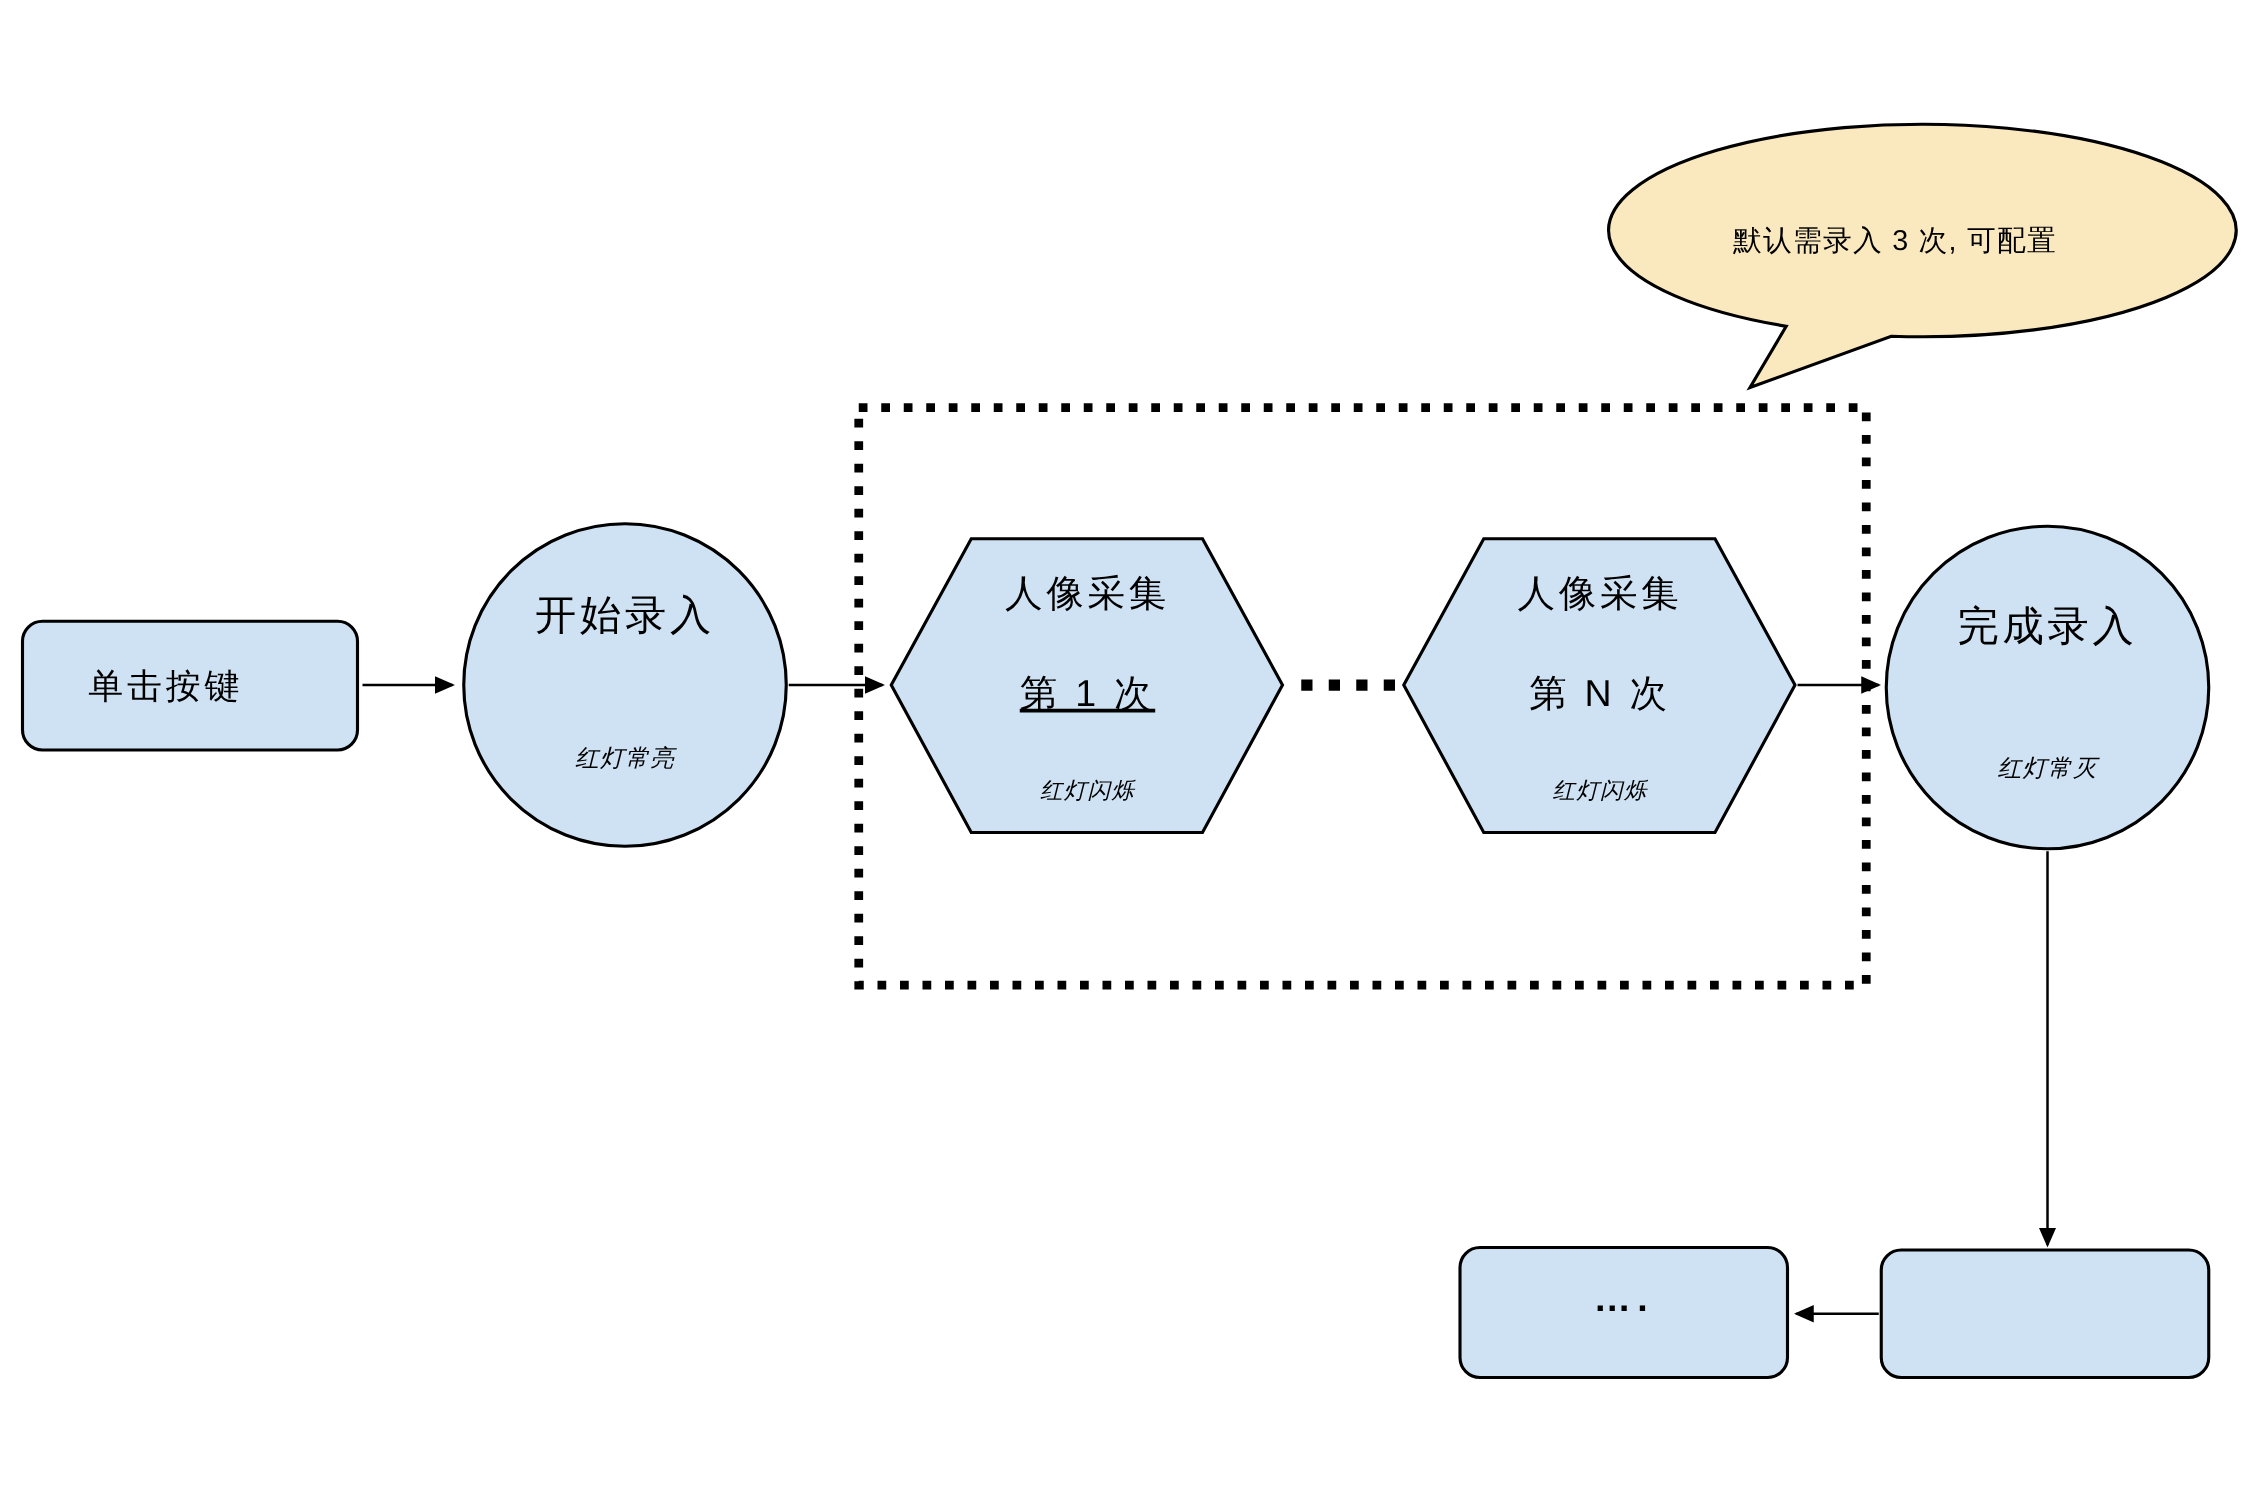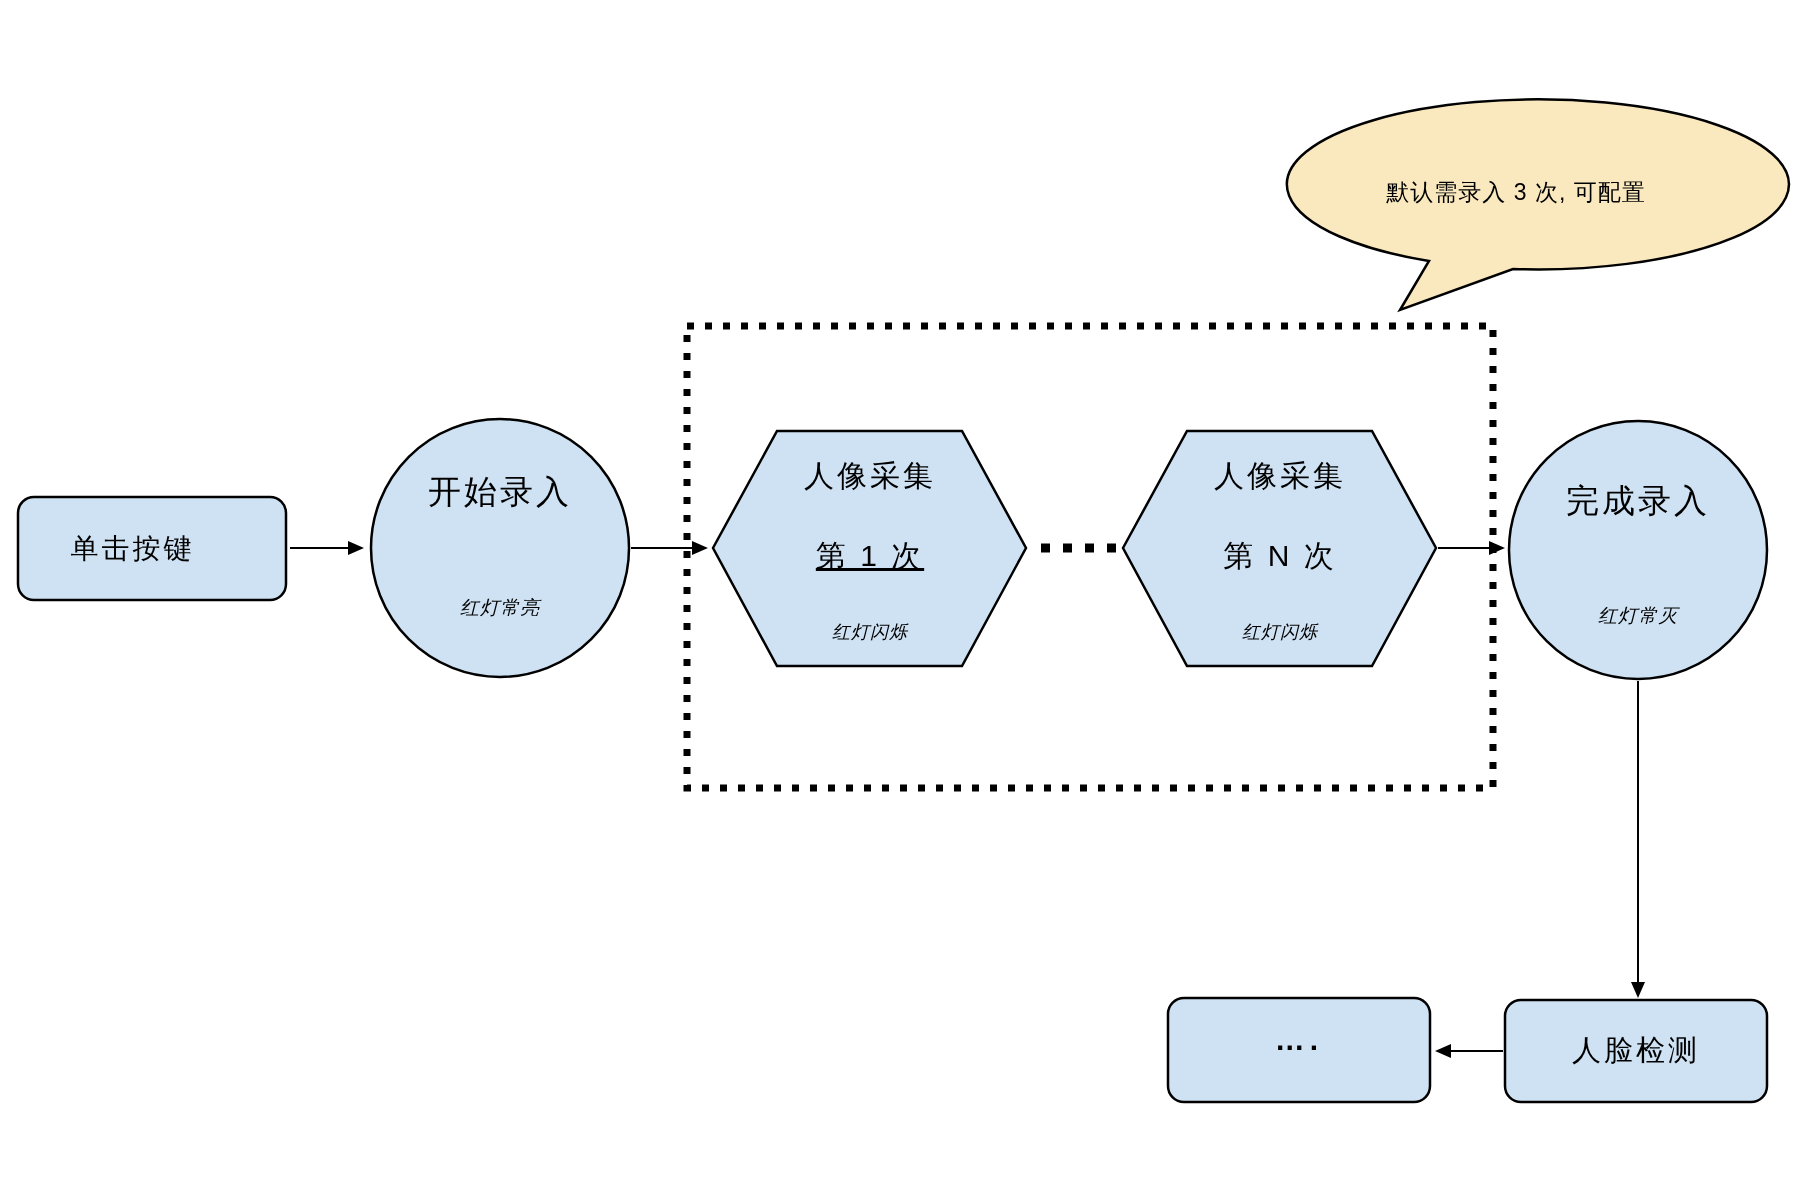--- a/index.html
+++ b/index.html
@@ -79,21 +79,20 @@
   <div class="txt lbl-lg" style="left:737px;top:541px;width:266px;text-decoration:underline;">第 1 次</div>
   <div class="txt lbl-sm" style="left:737px;top:623px;width:266px;">红灯闪烁</div>
 
   <div class="txt lbl-lg" style="left:1147px;top:461px;width:266px;">人像采集</div>
   <div class="txt lbl-lg" style="left:1147px;top:541px;width:266px;">第 N 次</div>
   <div class="txt lbl-sm" style="left:1147px;top:623px;width:266px;">红灯闪烁</div>
 
   <div class="txt lbl-xl" style="left:1508px;top:484px;width:260px;">完成录入</div>
   <div class="txt lbl-sm" style="left:1508px;top:606px;width:260px;font-size:19px;">红灯常灭</div>
 
-  <div class="boxtxt lbl-lg" style="left:1505px;top:1000px;width:262px;height:102px;font-size:29px;">人脸检测</div>
 
   <div class="boxtxt" style="left:1168px;top:998px;width:262px;height:104px;">
     <span class="etc-dots">….</span>
   </div>
 
   <div class="txt" style="left:1326px;top:181px;width:380px;font-size:23px;letter-spacing:1px;">默认需录入 3 次, 可配置</div>
 
 </div>
 
 </body></html>

